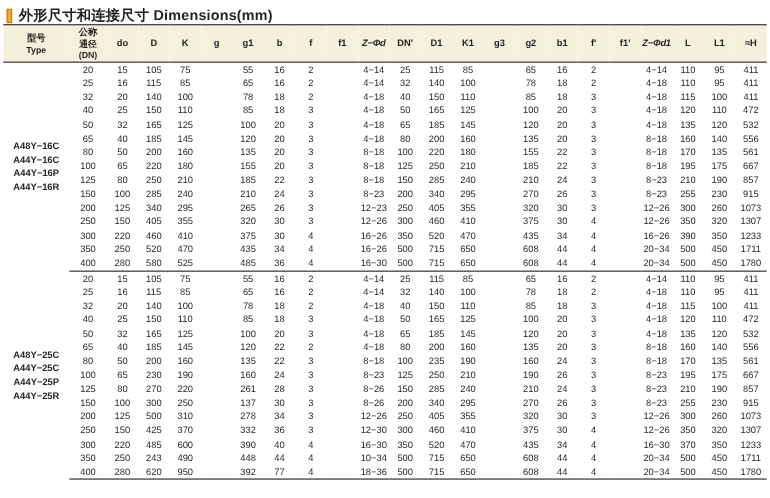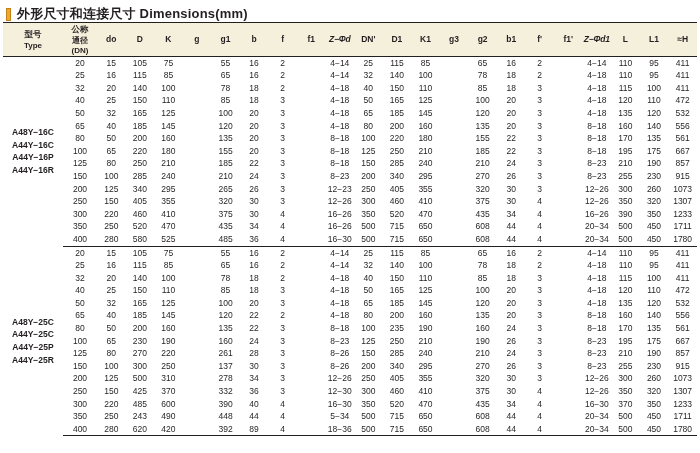--- a/index.html
+++ b/index.html
@@ -831,42 +831,42 @@
         <tr>
           <td>350</td>
           <td>250</td>
           <td>243</td>
           <td>490</td>
           <td></td>
           <td>448</td>
           <td>44</td>
           <td>4</td>
           <td></td>
-          <td>5−34</td>
+          <td>10−34</td>
           <td>500</td>
           <td>715</td>
           <td>650</td>
           <td></td>
           <td>608</td>
           <td>44</td>
           <td>4</td>
           <td></td>
           <td>20−34</td>
           <td>500</td>
           <td>450</td>
           <td>1711</td>
         </tr>
         <tr class="last-row">
           <td>400</td>
           <td>280</td>
           <td>620</td>
-          <td>420</td>
+          <td>950</td>
           <td></td>
           <td>392</td>
-          <td>89</td>
+          <td>77</td>
           <td>4</td>
           <td></td>
           <td>18−36</td>
           <td>500</td>
           <td>715</td>
           <td>650</td>
           <td></td>
           <td>608</td>
           <td>44</td>
           <td>4</td>

